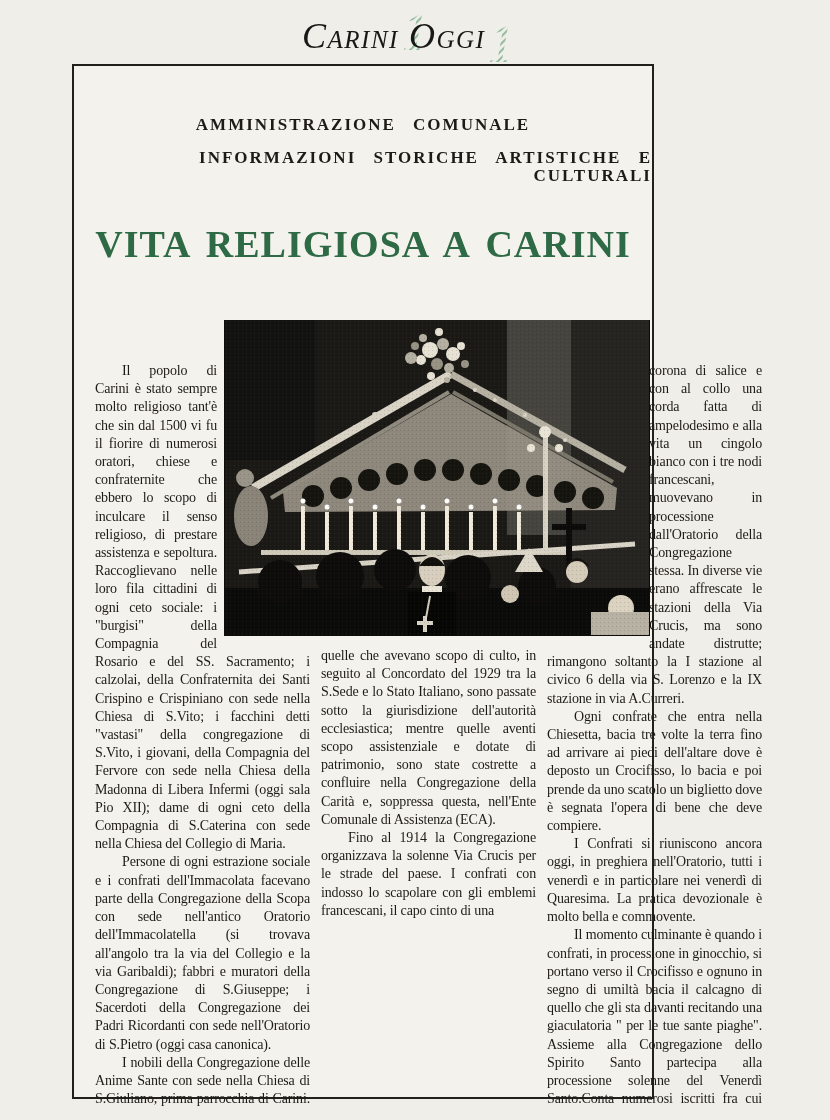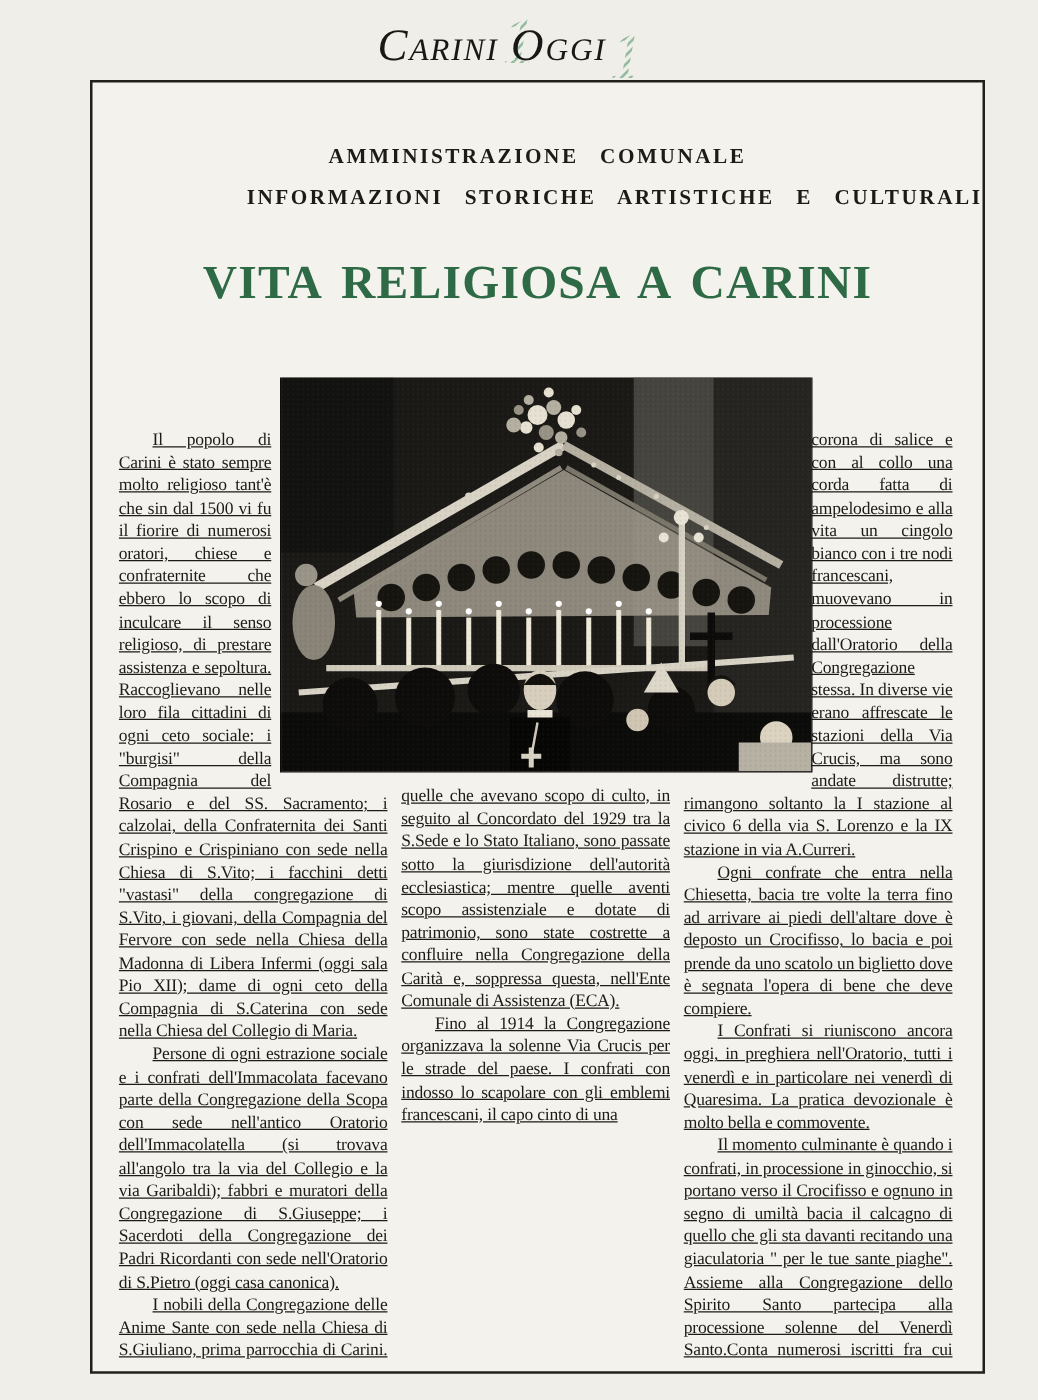--- a/index.html
+++ b/index.html
@@ -11,41 +11,41 @@
   body{
     width:830px;height:1120px;overflow:hidden;
     background:var(--paper);
     font-family:"Liberation Serif","DejaVu Serif",serif;
     color:var(--ink);
   }
   .masthead{height:62px;text-align:center;padding-top:6px;}
   .frame{
     position:relative;
     margin:2px 42px 0 72px;
-    width:716px;height:1035px;
+    width:582px;height:1035px;
     border:2px solid var(--frame-border);
     background:var(--paper-inner);
   }
   .kicker{
     text-align:center;font-weight:bold;font-size:17px;line-height:18px;
     letter-spacing:2px;word-spacing:11px;color:var(--ink);
   }
   .k1{margin-top:50px;}
   .k2{margin-top:15px;text-align:right;}
   .title{
     margin:38px 16px 0;text-align:center;
     font-size:38px;line-height:42px;font-weight:bold;
     letter-spacing:1px;word-spacing:6px;color:var(--title-green);
   }
   .article{
     position:relative;
     margin:55px 0 0 21px;
     width:670px;height:788px;
     overflow:hidden;
-    display:flex;gap:11px;text-decoration:underline;
+    display:flex;gap:11px;
   }
   .photo{
     position:absolute;left:130px;top:0;width:424px;height:315px;
     background:#1a1916;outline:1px solid #0e0d0b;
   }
   .photo svg{display:block;width:100%;height:100%;}
   .col{
     width:215px;padding-top:42px;
     font-size:14px;line-height:18.2px;
     letter-spacing:-0.15px;

